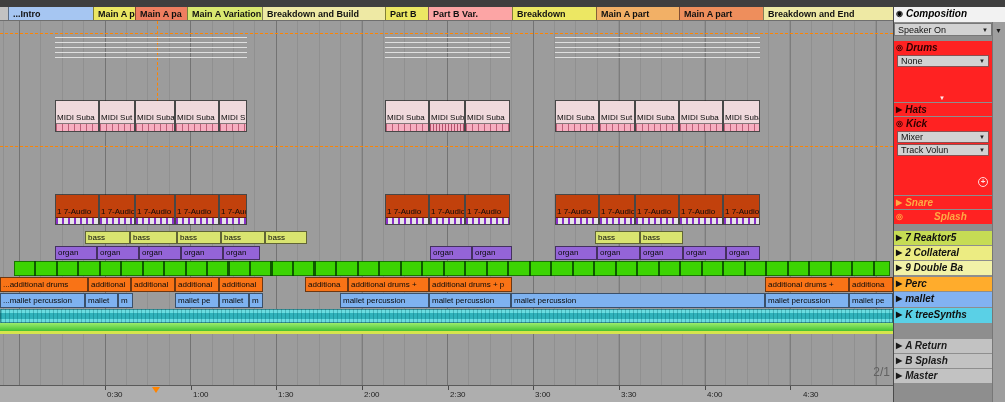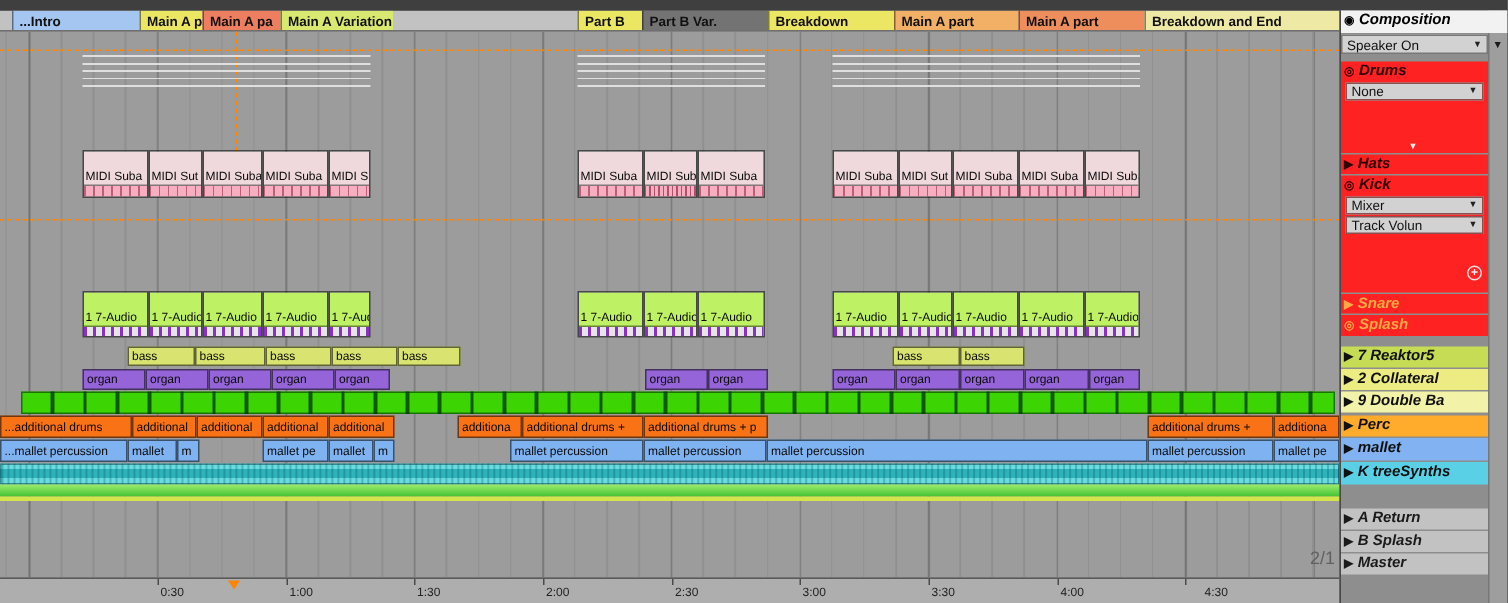--- a/index.html
+++ b/index.html
@@ -20,21 +20,21 @@
   .locator{position:absolute;top:0;height:14px;font-size:9px;font-weight:700;color:#111;line-height:14px;
     padding-left:4px;overflow:hidden;white-space:nowrap;border-left:1px solid rgba(0,0,0,.45)}
 
   .row{position:absolute;left:0;width:893px}
   .clip{position:absolute;top:0;border:1px solid rgba(15,15,15,.6);overflow:hidden;white-space:nowrap;
     font-size:8px;color:#0a0a0a;padding-left:2px}
   .clip.mini{border:none;padding:0;background-image:repeating-linear-gradient(0deg,rgba(235,235,235,.85) 0 1px,transparent 1px 5px)}
   .clip.midi,.clip.audio{display:flex;flex-direction:column;padding:0}
   .clip .nb{flex:0 0 12px;font-size:8px;line-height:12px;padding:11px 1px;overflow:hidden;border-bottom:1px solid rgba(0,0,0,.45)}
   .clip.midi .nb{background:#efd9dc}
-  .clip.audio .nb{background:#bef264}
+  .clip.audio .nb{background:#c2410c}
   .clip .bd{flex:1}
   .clip.midi .bd{background-color:#f6aec0;background-image:repeating-linear-gradient(90deg,rgba(140,30,60,.55) 0 1px,transparent 1px 6px)}
   .clip.midi .bd.dense{background-image:repeating-linear-gradient(90deg,rgba(140,30,60,.65) 0 1px,transparent 1px 3px)}
   .clip.audio .bd{background-color:#e6e6e6;background-image:repeating-linear-gradient(90deg,#8a30c8 0 2px,transparent 2px 6px);
     background-size:100% 11px;background-position:0 100%;background-repeat:no-repeat}
   .clip.bass{background:#d9e470;line-height:11px}
   .clip.organ{background:#9464d8;line-height:12px}
   .clip.green{padding:0;border-color:rgba(0,55,0,.6);
     background:repeating-linear-gradient(90deg,#3cd402 0 19px,#0f5a00 19px 21.5px)}
   .clip.perc{background:#f97316;line-height:13px}
@@ -79,22 +79,23 @@
 <body>
 
 <div class="stage">
   <div class="arrange">
     <div class="gridbg"></div>
     <div class="locator-bar">
         <div class="locator" style="left: 8px; width: 85px; background: rgb(166, 198, 242);">...Intro</div>
         <div class="locator" style="left: 93px; width: 42px; background: rgb(236, 231, 99);">Main A pa</div>
         <div class="locator" style="left: 135px; width: 52px; background: rgb(238, 126, 96);">Main A pa</div>
         <div class="locator" style="left: 187px; width: 75px; background: rgb(217, 232, 112);">Main A Variation</div>
+        <div class="locator" style="left: 262px; width: 123px; background: rgb(238, 233, 164);">Breakdown and Build</div>
         <div class="locator" style="left: 385px; width: 43px; background: rgb(236, 231, 99);">Part B</div>
-        <div class="locator" style="left: 428px; width: 84px; background: #737373;">Part B  Var.</div>
+        <div class="locator" style="left: 428px; width: 84px; background: #fca5a5;">Part B  Var.</div>
         <div class="locator" style="left: 512px; width: 84px; background: rgb(236, 231, 99);">Breakdown</div>
         <div class="locator" style="left: 596px; width: 83px; background: rgb(242, 176, 102);">Main A part</div>
         <div class="locator" style="left: 679px; width: 84px; background: rgb(238, 142, 92);">Main A part</div>
         <div class="locator" style="left: 763px; width: 130px; background: rgb(238, 233, 164);">Breakdown and End</div>
       </div>
     <div class="dash-h" style="top:33px"></div>
     <div class="dash-h" style="top:146px"></div>
     <div class="dash-v"></div>
     <div id="rows-host">
         <div class="row" style="top: 34px; height: 24px;">
@@ -346,21 +347,21 @@
       </div>
       <div class="sblock" style="top: 189px; height: 13px; background: rgb(255, 34, 34);">
         <div class="shead">
           <div class="sicon" style="color: rgb(255, 170, 68);">▶</div>
           <div class="slabel" style="color: rgb(255, 170, 68);">Snare</div>
         </div>
       </div>
       <div class="sblock" style="top: 203px; height: 14px; background: rgb(255, 34, 34);">
         <div class="shead">
           <div class="sicon" style="color: rgb(255, 170, 68);">◎</div>
-          <div class="slabel" style="color: rgb(255, 170, 68);">Splash</div>
+          <div class="slabel" style="color: rgb(255, 170, 68); margin-left: 28px;">Splash</div>
         </div>
       </div>
       <div class="sblock" style="top: 224px; height: 14px; background: rgb(198, 220, 84);">
         <div class="shead">
           <div class="sicon" style="color: rgb(16, 16, 16);">▶</div>
           <div class="slabel" style="color: rgb(16, 16, 16);">7 Reaktor5</div>
         </div>
       </div>
       <div class="sblock" style="top: 239px; height: 14px; background: rgb(236, 236, 130);">
         <div class="shead">

